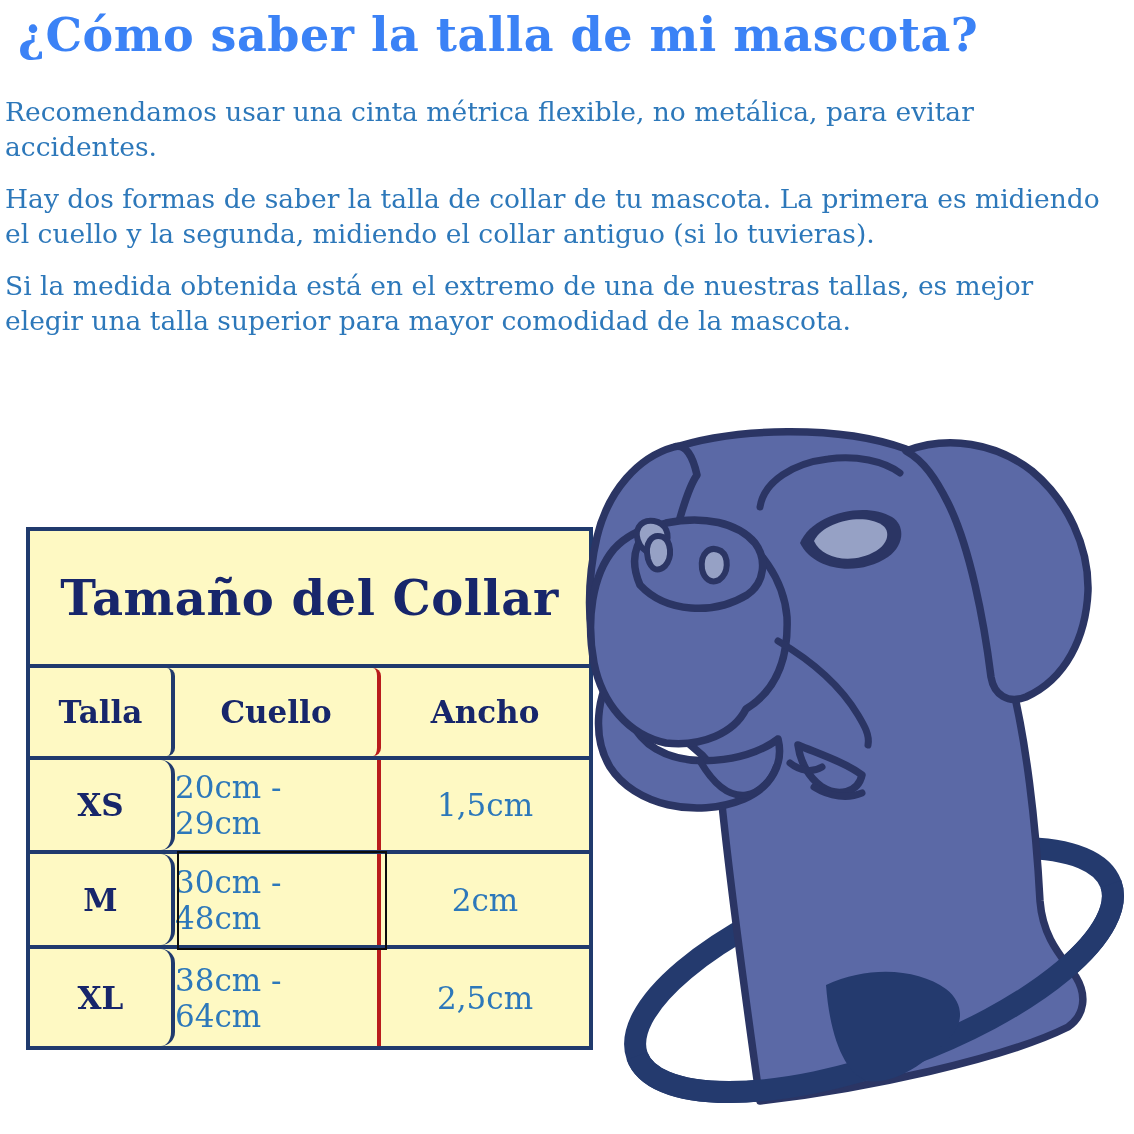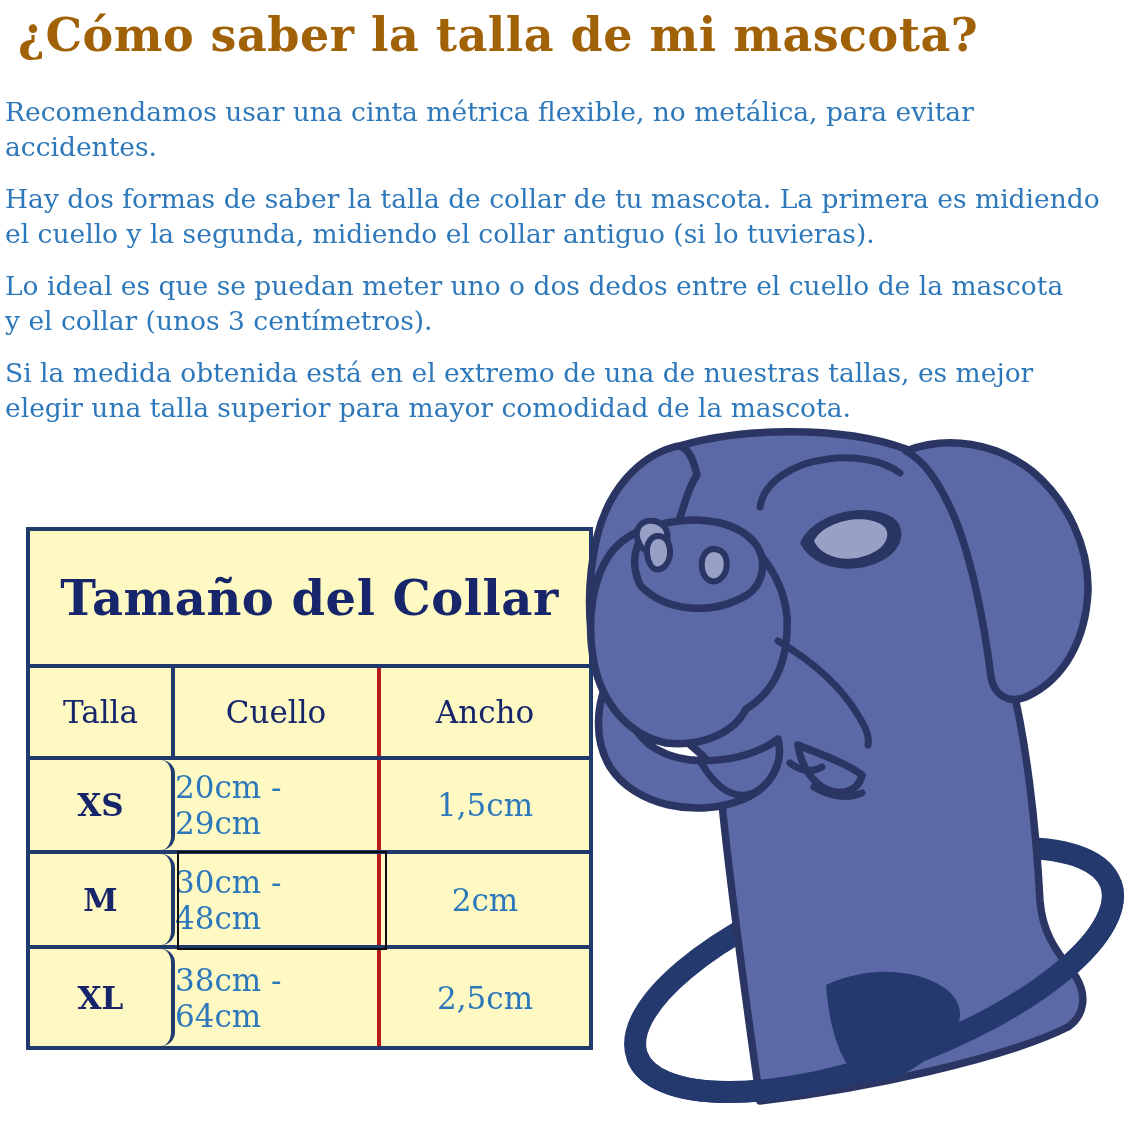--- a/index.html
+++ b/index.html
@@ -9,21 +9,21 @@
     position:relative;
     overflow:hidden;
     font-family:"DejaVu Serif", serif;
   }
   .page-title{
     position:absolute;
     left:18px;top:8px;
     width:1100px;
     font-size:46px;
     font-weight:bold;
-    color:#a16207;
+    color:#3b82f6;
     letter-spacing:0.5px;
     margin:0;
   }
   .paragraphs{
     position:absolute;
     left:5px;top:94px;
     width:1116px;
   }
   .paragraphs p{
     margin:0 0 17px 0;
@@ -41,21 +41,21 @@
     background:#fef9c3;
   }
   .t-row{display:flex;}
   .t-title{
     height:133px;
     display:flex;align-items:center;justify-content:center;
     font-size:48px;font-weight:bold;color:#17266b;
     border-bottom:4px solid #203a6d;
     letter-spacing:0.5px;
   }
-  .t-head .cell{font-weight:normal;color:#17266b;}
+  .t-head .cell{font-weight:bold;color:#17266b;border-radius:8px;}
   .t-head{height:88px;border-bottom:4px solid #203a6d;}
   .t-data{height:90px;border-bottom:4px solid #203a6d;}
   .t-data.m-row{height:91px;}
   .t-data.last{height:97px;border-bottom:none;}
   .cell{
     display:flex;align-items:center;justify-content:center;
     font-size:31px;color:#2d78ba;
     box-sizing:border-box;
   }
   .c1{width:145px;border-right:4px solid #203a6d;}
@@ -80,22 +80,20 @@
 </head>
 <body>
 
 <h1 class="page-title">¿Cómo saber la talla de mi mascota?</h1>
 
 <div class="paragraphs">
   <p>Recomendamos usar una cinta métrica flexible, no metálica, para evitar
 accidentes.</p>
   <p>Hay dos formas de saber la talla de collar de tu mascota. La primera es midiendo
 el cuello y la segunda, midiendo el collar antiguo (si lo tuvieras).</p>
-  <p>Lo ideal es que se puedan meter uno o dos dedos entre el cuello de la mascota
-y el collar (unos 3 centímetros).</p>
   <p>Si la medida obtenida está en el extremo de una de nuestras tallas, es mejor
 elegir una talla superior para mayor comodidad de la mascota.</p>
 </div>
 
 <div class="size-table">
   <div class="t-title">Tamaño del Collar</div>
   <div class="t-row t-head">
     <div class="cell c1">Talla</div>
     <div class="cell c2">Cuello</div>
     <div class="cell c3">Ancho</div>

